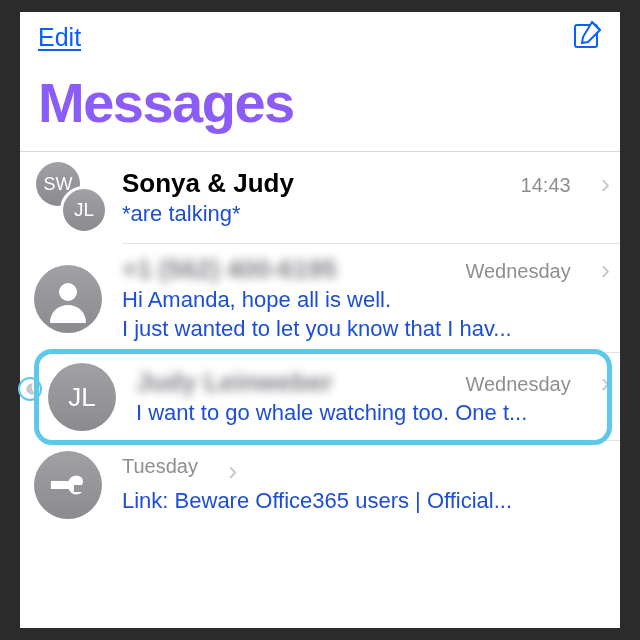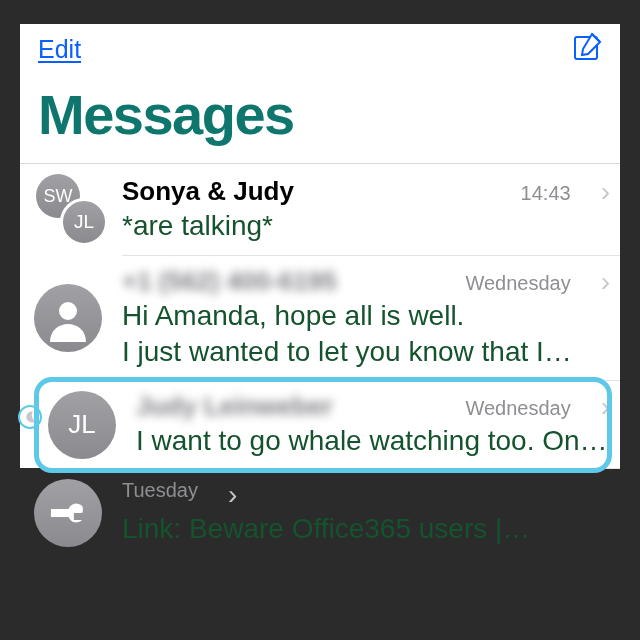--- a/index.html
+++ b/index.html
@@ -1,33 +1,33 @@
 <!DOCTYPE html>
 <html><head>
 <meta charset="utf-8">
 <style>
   *{box-sizing:border-box;margin:0;padding:0;font-family:-apple-system,Helvetica,Arial,sans-serif;}
   body{background:#2b2b2b;width:640px;height:640px;overflow:hidden;}
-  .phone{background:#fff;position:absolute;left:20px;top:12px;width:600px;height:444px;margin-top:12px;}
+  .phone{background:#fff;position:absolute;left:20px;top:12px;width:600px;height:616px;}
   .nav{display:flex;justify-content:space-between;align-items:center;padding:8px 18px 4px 18px;}
   .edit{color:#0a60ff;font-size:25px;text-decoration:underline;text-underline-offset:3px;}
   .compose svg{width:30px;height:30px;stroke:#0a60ff;fill:none;stroke-width:2;}
-  .title{font-size:56px;font-weight:800;letter-spacing:-1.5px;padding:12px 27px 16px 18px;color:#0f766e;}
+  .title{font-size:56px;font-weight:800;letter-spacing:-1.5px;padding:12px 27px 16px 18px;color:#8b5cf6;}
   .sep{height:1px;background:#d9d9d9;}
   .list{}
   .row{display:flex;align-items:center;padding:10px 10px 10px 14px;position:relative;}
   .row .divider{position:absolute;left:102px;right:0;bottom:0;height:1px;background:#e3e3e3;}
   .avatar{width:68px;height:68px;border-radius:50%;flex:0 0 68px;margin-right:20px;display:flex;align-items:center;justify-content:center;color:#fff;font-size:26px;font-weight:500;}
   .grey{background:linear-gradient(#a0a0a5,#8a8a8f);}
   .info{flex:1;min-width:0;}
   .line1{display:flex;align-items:baseline;gap:24px;}
   .name{font-size:26px;font-weight:700;color:#000;white-space:nowrap;overflow:hidden;text-overflow:ellipsis;flex:1;}
   .time{font-size:20px;color:#8e8e93;white-space:nowrap;}
   .chev{color:#c7c7cc;font-size:28px;margin-left:6px;font-weight:300;align-self:center;}
-  .preview{font-size:28px;color:#14532d;line-height:1.3;overflow:hidden;display:-webkit-box;-webkit-line-clamp:2;-webkit-box-orient:vertical;}
+  .preview{font-size:22px;color:#1d4ed8;line-height:1.3;overflow:hidden;display:-webkit-box;-webkit-line-clamp:2;-webkit-box-orient:vertical;}
   .preview1{-webkit-line-clamp:1;}
   
   .group{position:relative;width:80px;height:72px;flex:0 0 80px;margin-right:8px;}
   .group .c1{position:absolute;width:44px;height:44px;border-radius:50%;background:linear-gradient(#a0a0a5,#8a8a8f);top:0;left:2px;color:#fff;display:flex;align-items:center;justify-content:center;font-size:18px;}
   .group .c2{position:absolute;width:48px;height:48px;border-radius:50%;background:linear-gradient(#a0a0a5,#8a8a8f);bottom:0;right:6px;color:#fff;display:flex;align-items:center;justify-content:center;font-size:19px;border:3px solid #fff;}
   .silhouette svg{width:48px;height:48px;fill:#fff;}
   .blur{filter:blur(5px);color:#7f7f85;}
   .highlight{position:absolute;border:5px solid #5ec8e8;border-radius:18px;left:14px;right:8px;top:-4px;bottom:-4px;pointer-events:none;}
   .moon{position:absolute;left:-2px;top:24px;width:24px;height:24px;border:2px solid #5ec8e8;border-radius:50%;display:flex;align-items:center;justify-content:center;background:#fff;}
   .moon svg{width:14px;height:14px;fill:#c7c7cc;}

